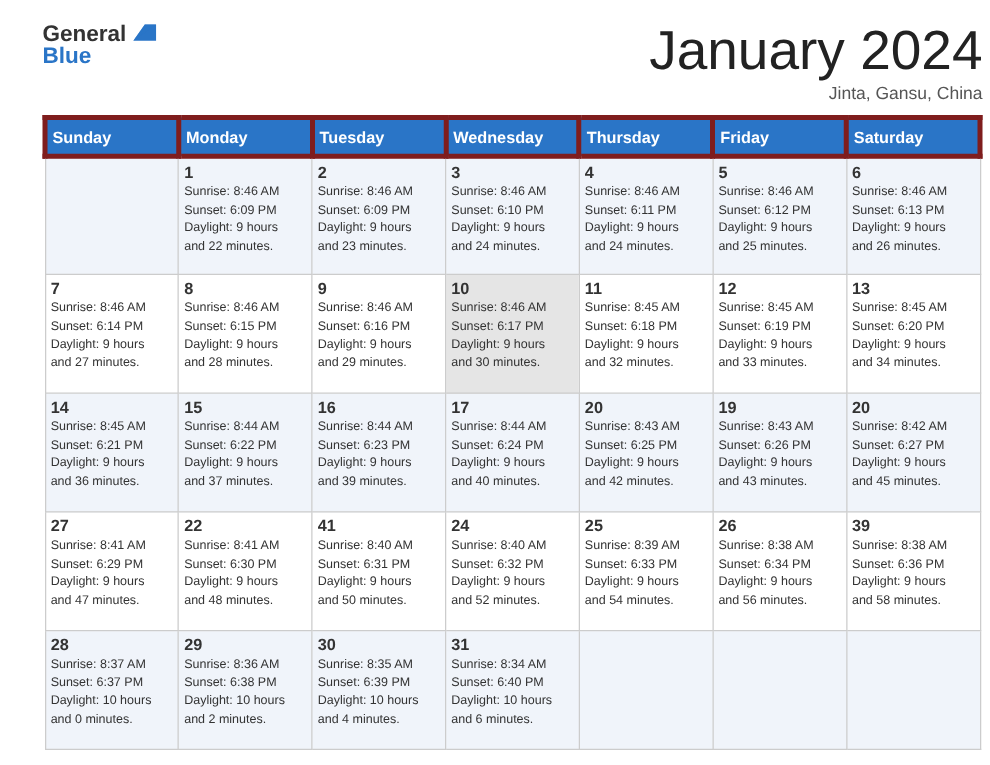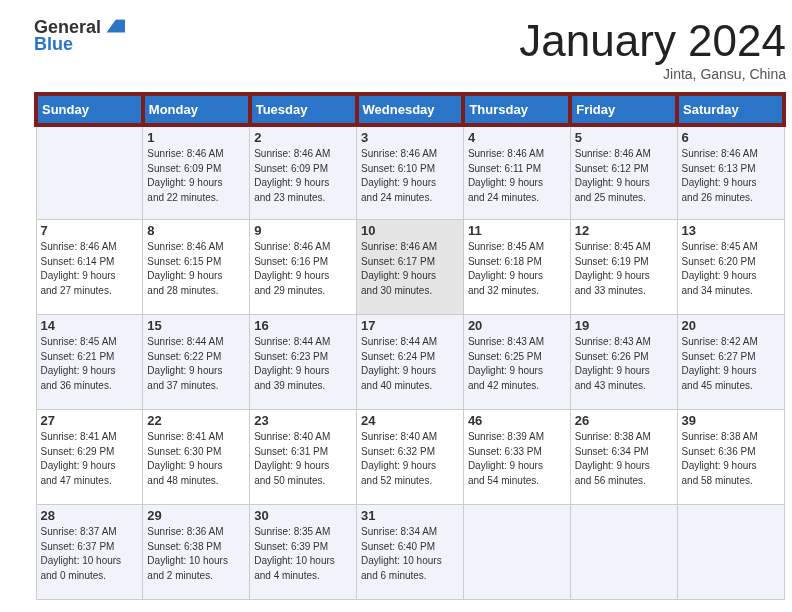--- a/index.html
+++ b/index.html
@@ -278,35 +278,35 @@
 and 47 minutes.</div>
           </td>
           <td style="background: rgb(255, 255, 255);">
             <span class="day-number">22</span>
             <div class="day-info" style="white-space: pre-line;">Sunrise: 8:41 AM
 Sunset: 6:30 PM
 Daylight: 9 hours
 and 48 minutes.</div>
           </td>
           <td style="background: rgb(255, 255, 255);">
-            <span class="day-number">23</span>
+            <span class="day-number">41</span>
             <div class="day-info" style="white-space: pre-line;">Sunrise: 8:40 AM
 Sunset: 6:31 PM
 Daylight: 9 hours
 and 50 minutes.</div>
           </td>
           <td style="background: rgb(255, 255, 255);">
             <span class="day-number">24</span>
             <div class="day-info" style="white-space: pre-line;">Sunrise: 8:40 AM
 Sunset: 6:32 PM
 Daylight: 9 hours
 and 52 minutes.</div>
           </td>
           <td style="background: rgb(255, 255, 255);">
-            <span class="day-number">46</span>
+            <span class="day-number">25</span>
             <div class="day-info" style="white-space: pre-line;">Sunrise: 8:39 AM
 Sunset: 6:33 PM
 Daylight: 9 hours
 and 54 minutes.</div>
           </td>
           <td style="background: rgb(255, 255, 255);">
             <span class="day-number">26</span>
             <div class="day-info" style="white-space: pre-line;">Sunrise: 8:38 AM
 Sunset: 6:34 PM
 Daylight: 9 hours

